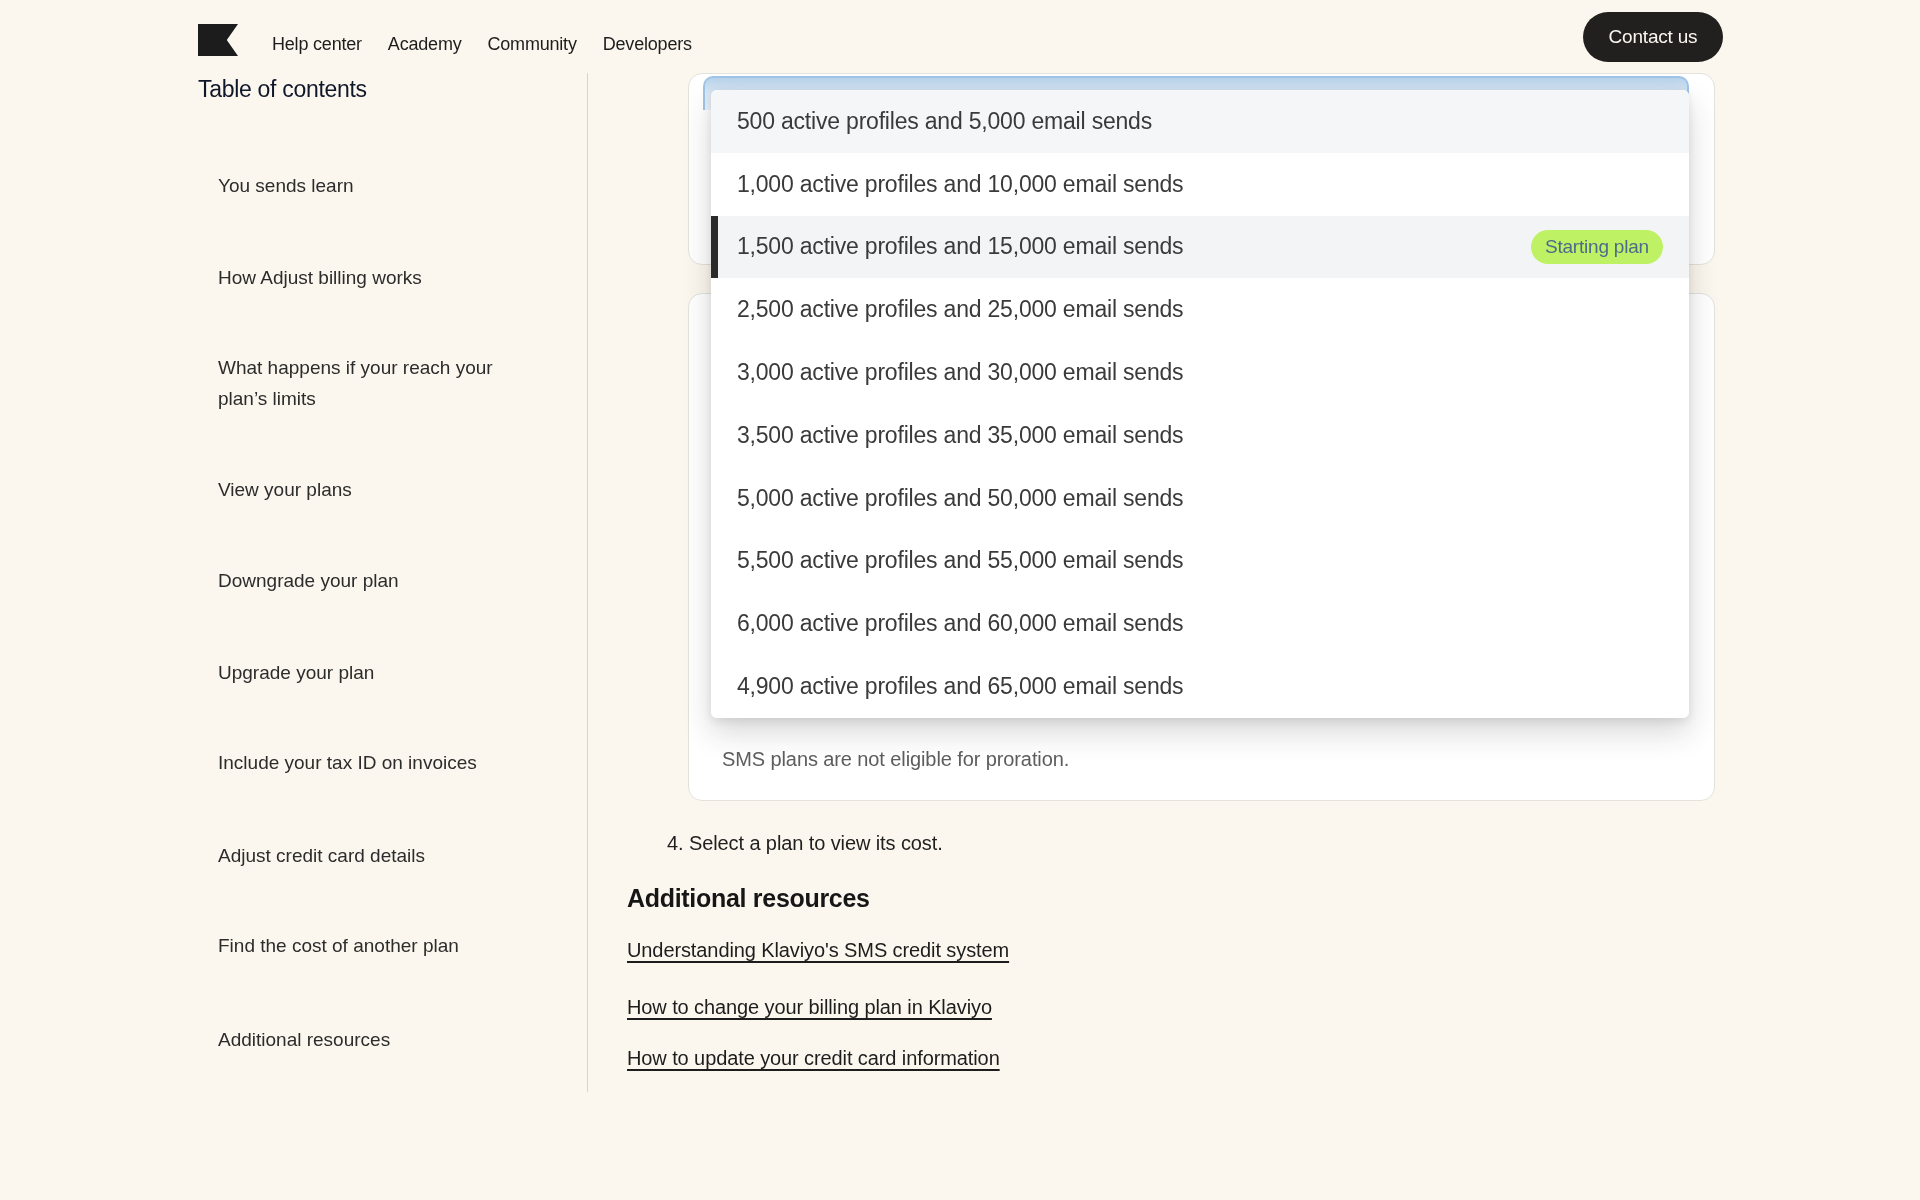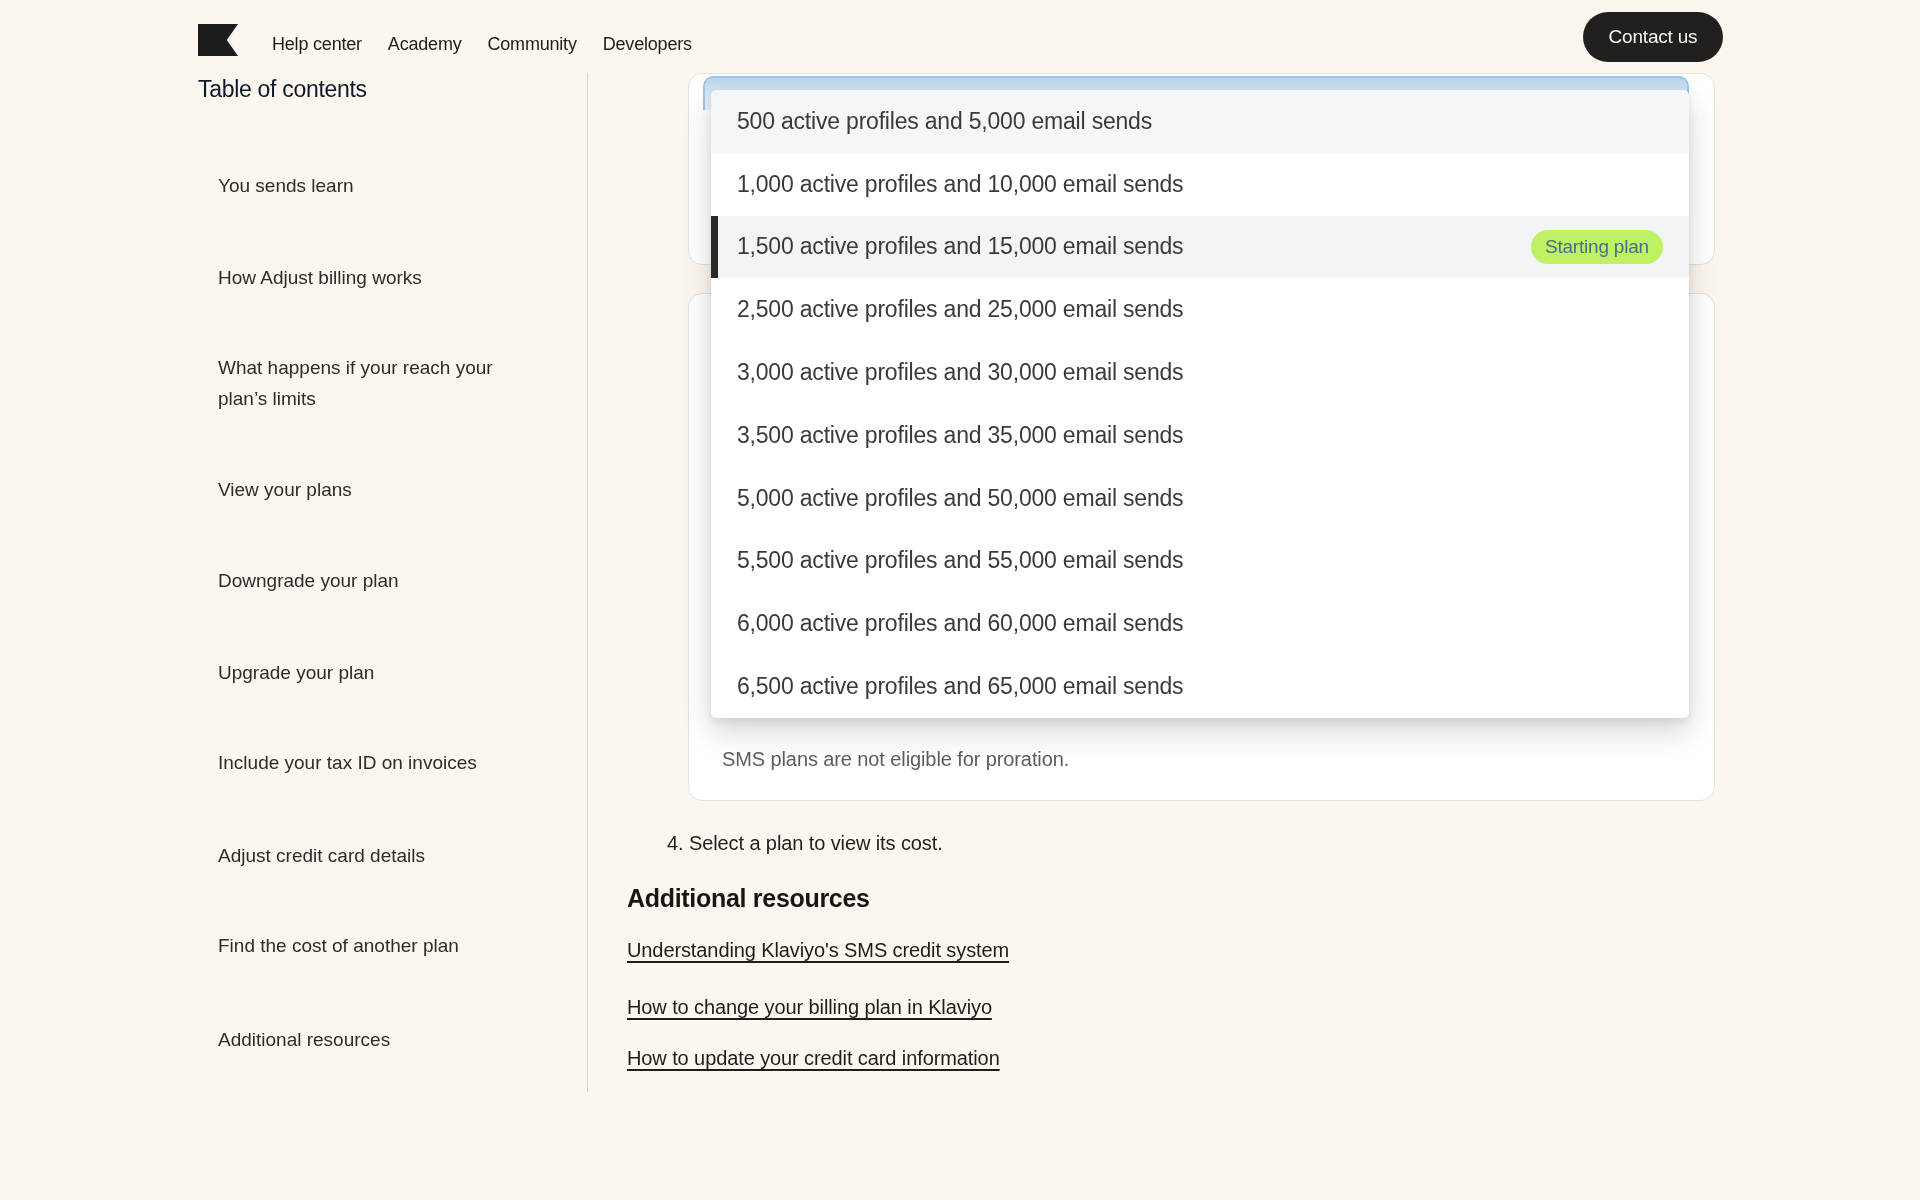--- a/index.html
+++ b/index.html
@@ -166,21 +166,21 @@
     <div class="dd-item">
       <span>5,000 active profiles and 50,000 email sends</span>
     </div>
     <div class="dd-item">
       <span>5,500 active profiles and 55,000 email sends</span>
     </div>
     <div class="dd-item">
       <span>6,000 active profiles and 60,000 email sends</span>
     </div>
     <div class="dd-item">
-      <span>6,500 active profiles and 65,000 email sends</span>
+      <span>4,900 active profiles and 65,000 email sends</span>
     </div>
   </div>
 
   <div class="panel-note">SMS plans are not eligible for proration.</div>
 
   <div class="step-item">4. Select a plan to view its cost.</div>
 
   <div class="resources-title">Additional resources</div>
   <a class="res-link" style="top:939px">Understanding Klaviyo's SMS credit system</a>
   <a class="res-link" style="top:996px">How to change your billing plan in Klaviyo</a>

